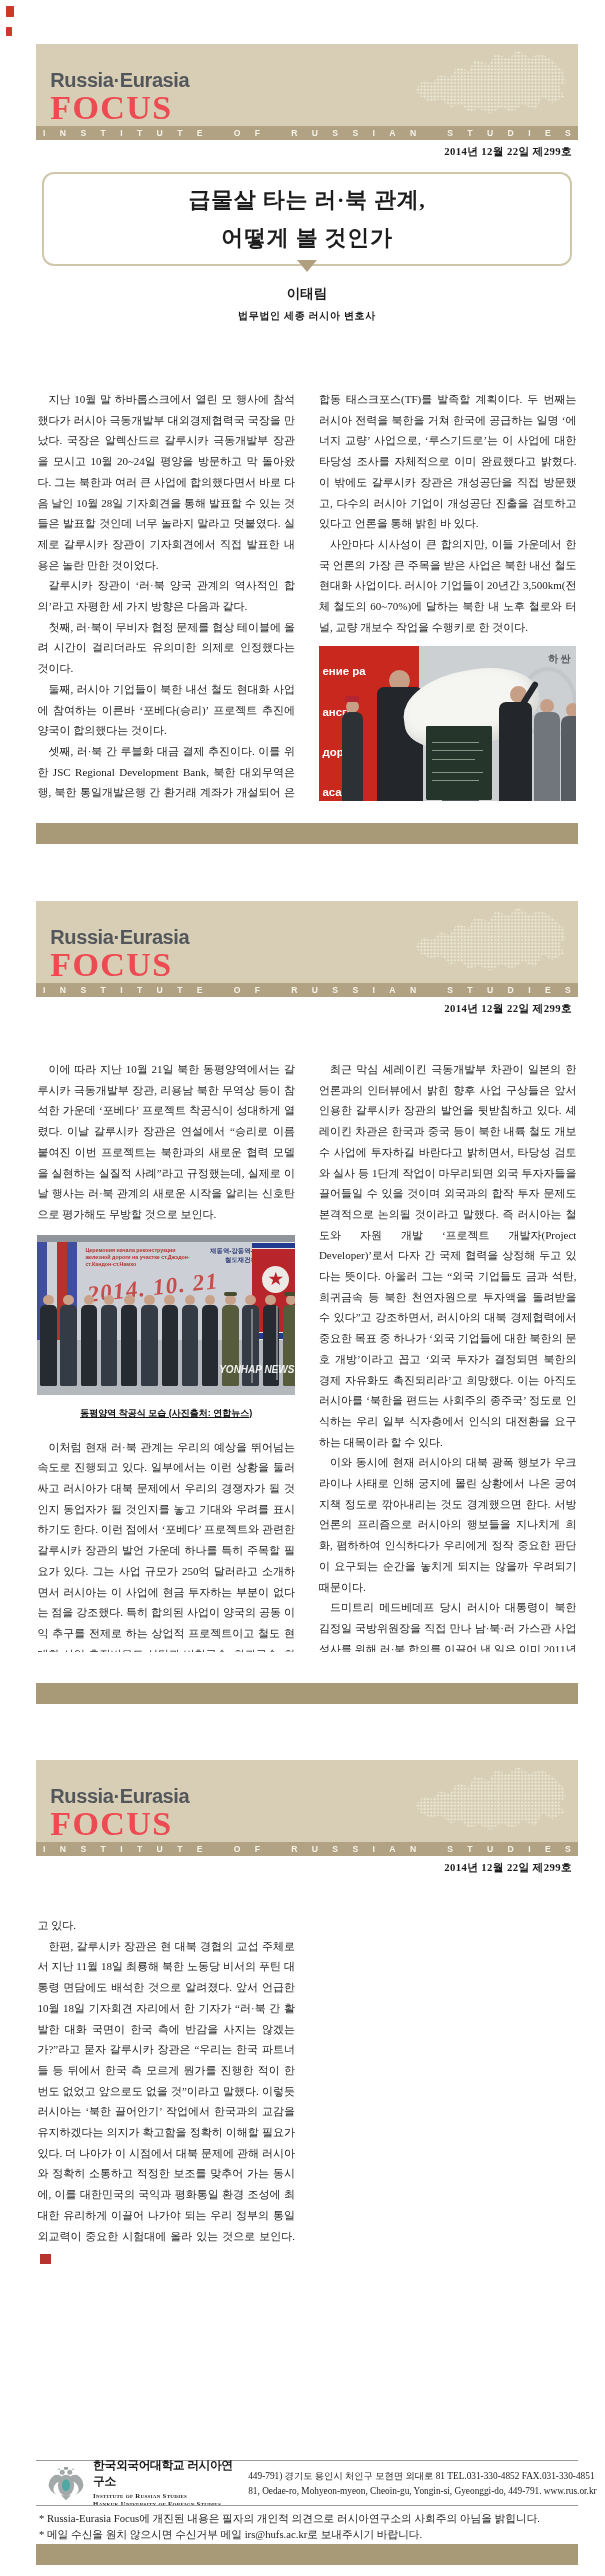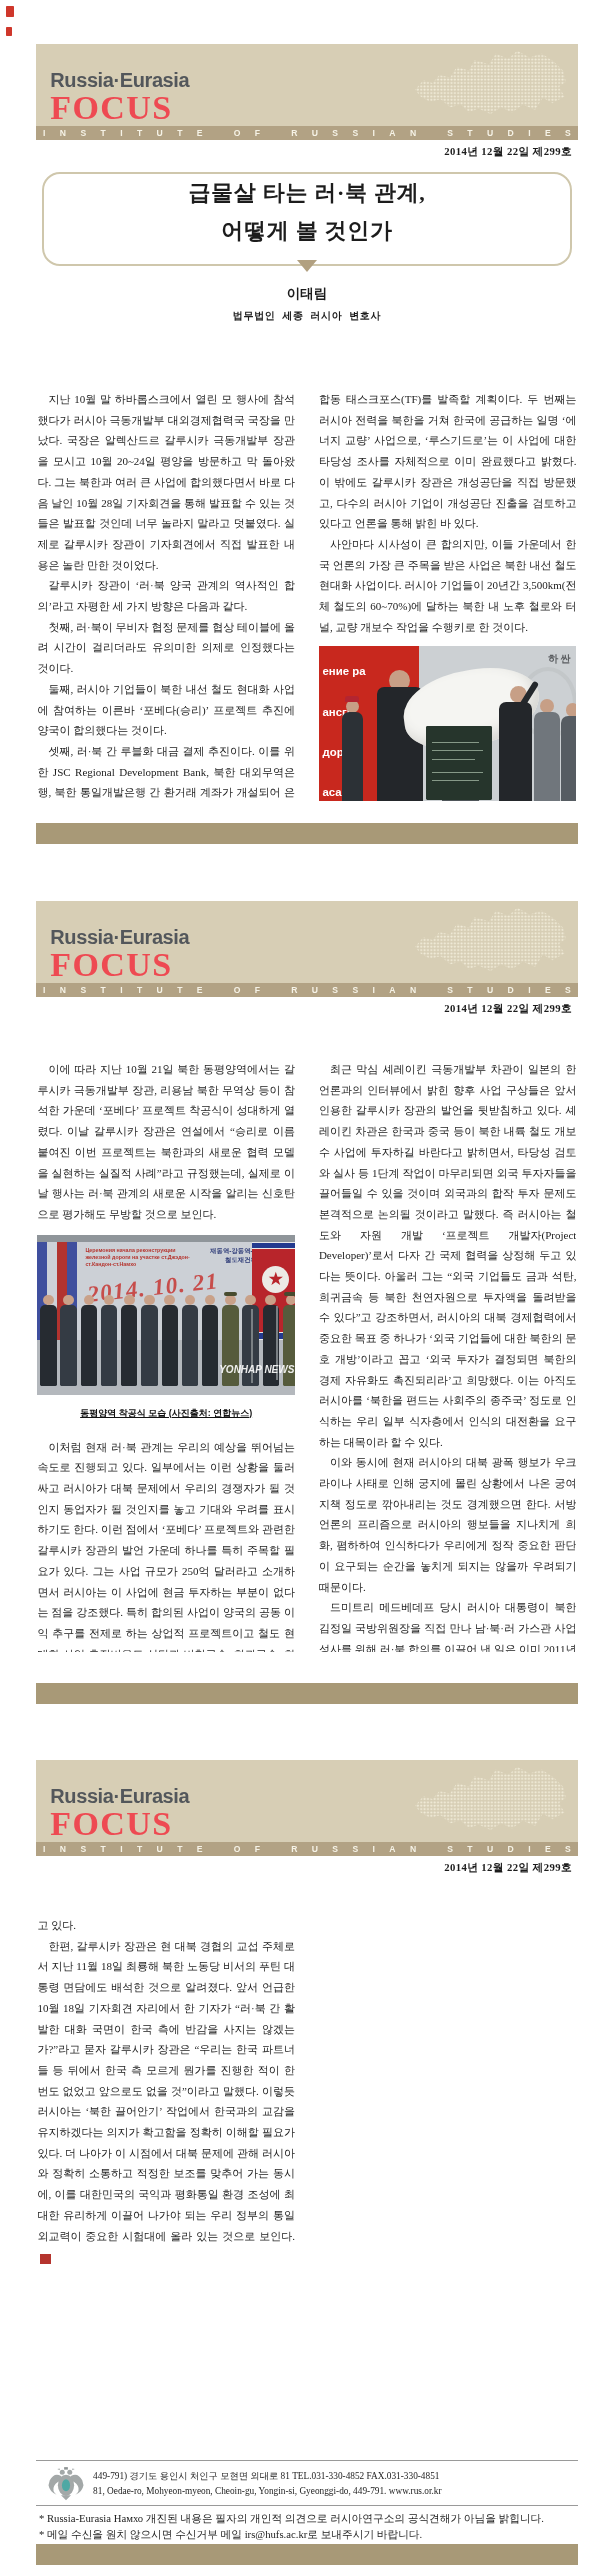--- a/index.html
+++ b/index.html
@@ -17,27 +17,27 @@
   .brand1{font-family:"Liberation Sans","DejaVu Sans",sans-serif;font-weight:bold;font-size:20px;color:#53575b;letter-spacing:-0.4px;}
   .brand2{font-family:"Liberation Serif","DejaVu Serif",serif;font-weight:bold;font-size:34px;color:#ee4a52;letter-spacing:1.4px;margin-top:1.4px;}
   .map{position:absolute;right:4.3px;top:4.3px;width:167px;height:74px;}
   .band{position:absolute;left:0;top:82px;width:542px;height:14.3px;background:#b2a284;color:#f6f3e7;
         font-family:"Liberation Sans","DejaVu Sans",sans-serif;font-weight:bold;font-size:8.6px;
         line-height:14.3px;padding:0 7.1px;box-sizing:border-box;overflow:hidden;}
   .spread{display:flex;justify-content:space-between;}
   .dateline{position:absolute;left:0;top:101px;width:536px;text-align:right;font-weight:bold;font-size:10.7px;letter-spacing:0.4px;}
 
   
-  .bubble{position:absolute;left:5.7px;right:5.7px;top:128px;height:90px;border:2.1px solid #cfc7ac;border-radius:18px;
-          display:flex;flex-direction:column;justify-content:flex-start;text-align:center;background:#fff;}
+  .bubble{position:absolute;left:5.7px;right:5.7px;top:128px;height:90px;border:2.1px solid #cfc7ac;border-radius:12px;
+          display:flex;flex-direction:column;justify-content:center;text-align:center;background:#fff;}
   .title-line{font-weight:bold;font-size:22px;line-height:38px;letter-spacing:0.7px;}
   .pointer{position:absolute;left:50%;top:216px;margin-left:-10px;width:0;height:0;
            border-left:10px solid transparent;border-right:10px solid transparent;border-top:12px solid #b1a080;}
   .author{position:absolute;left:0;top:241px;width:542px;text-align:center;font-family:"Liberation Sans","DejaVu Sans",sans-serif;font-weight:bold;font-size:13.5px;}
-  .affil{position:absolute;left:0;top:265px;width:542px;text-align:center;font-family:Liberation Mono, monospace;font-weight:bold;font-size:10px;letter-spacing:0.7px;}
+  .affil{position:absolute;left:0;top:265px;width:542px;text-align:center;font-family:Liberation Serif, serif;font-weight:bold;font-size:10px;letter-spacing:0.7px;}
 
   
   .cols{position:absolute;left:1.4px;width:539px;display:flex;gap:24px;overflow:hidden;}
   #sec1 .cols{top:345px;height:412px;}
   #sec2 .cols{top:158px;height:593px;}
   #sec3 .cols{top:155px;height:499px;}
   .col{width:265px;overflow:hidden;}
   .col p{margin:0;font-size:11px;line-height:20.7px;text-align:justify;text-indent:1em;}
   .col p.noindent{text-indent:0;}
   .caption{margin-top:12px;text-align:center;font-family:"Liberation Sans","DejaVu Sans",sans-serif;font-weight:bold;font-size:9px;color:#111;text-decoration:underline;}
@@ -419,25 +419,32 @@
         <circle cx="26" cy="9" r="4"></circle>
           <circle cx="38" cy="9" r="4"></circle>
         <path d="M22 6 L18 4 22 3 Z"></path>
           <path d="M42 6 L46 4 42 3 Z"></path>
         <ellipse cx="32" cy="30" rx="13" ry="17"></ellipse>
         <path d="M24 46 L32 54 40 46 Z"></path>
       </g>
       <rect x="29" y="1" width="6" height="4" fill="#8f9494"></rect>
       <ellipse cx="32" cy="30" rx="6.5" ry="9.5" fill="#4fa8a4"></ellipse>
     </svg>
+    <div class="orgname">
+      <div class="org-ko">한국외국어대학교 러시아연구소</div>
+      <div class="org-en">
+        <div>Institute of Russian Studies</div>
+        <div>Hankuk University of Foreign Studies</div>
+      </div>
+    </div>
     <div class="addr">
       <div>449-791) 경기도 용인시 처인구 모현면 외대로 81   TEL.031-330-4852   FAX.031-330-4851</div>
       <div>81, Oedae-ro, Mohyeon-myeon, Cheoin-gu, Yongin-si, Gyeonggi-do, 449-791.  www.rus.or.kr</div>
     </div>
   </div>
   <div class="frule" id="rule2"></div>
   <div class="notes">
-    <div>* Russia-Eurasia Намхо 개진된 내용은 필자의 개인적 의견으로 러시아연구소의 공식견해가 아님을 밝힙니다.</div>
+    <div>* Russia-Eurasia Focus에 개진된 내용은 필자의 개인적 의견으로 러시아연구소의 사회주의 아님을 밝힙니다.</div>
     <div>* 메일 수신을 원치 않으시면 수신거부 메일 irs@hufs.ac.kr로 보내주시기 바랍니다.</div>
   </div>
   <div class="pagebar"></div>
 </div>
 
 
 </body></html>

